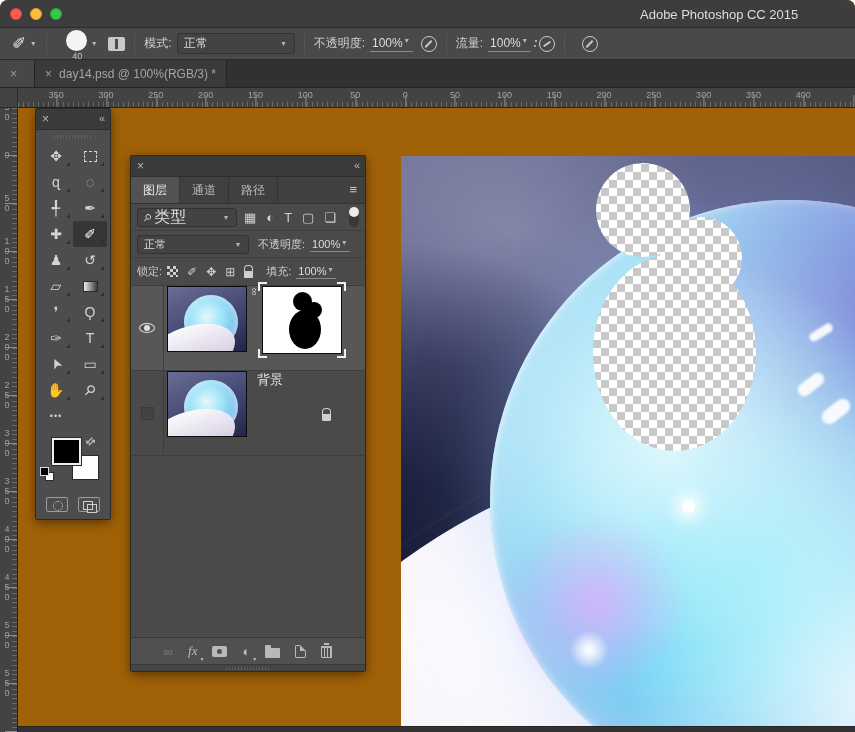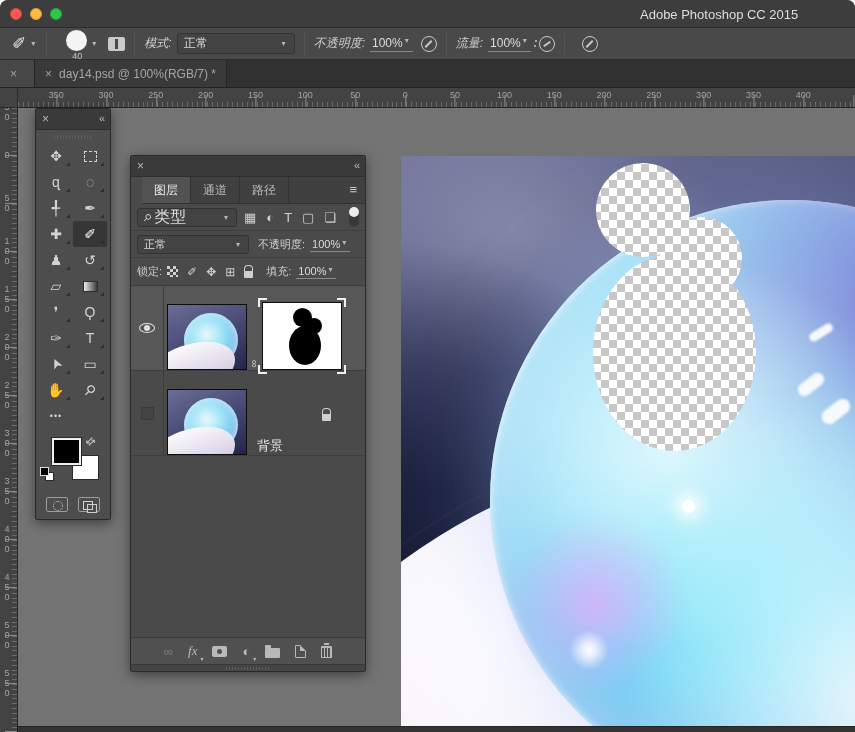--- a/index.html
+++ b/index.html
@@ -1,38 +1,38 @@
 <!DOCTYPE html>
 <html><head>
 <meta charset="utf-8">
 <style>
   * { margin:0; padding:0; box-sizing:border-box; }
   html,body { width:855px; height:732px; background:#ffffff; font-family:"Liberation Sans", sans-serif; overflow:hidden; }
-  .window { position:absolute; inset:0; background:#737373; border-radius:8px 8px 0 0; overflow:hidden;padding-left:16px; }
+  .window { position:absolute; inset:0; background:#a16207; border-radius:8px 8px 0 0; overflow:hidden;padding-left:16px; }
 
   
   .titlebar { position:absolute; left:0; top:0; right:0; height:28px; background:#3d3d3d; border-bottom:1px solid #2b2b2b; }
   .traffic { position:absolute; top:8px; width:12px; height:12px; border-radius:50%; }
   .t-red { left:10px; background:#fc5753; border:1px solid #d94542; }
   .t-yellow { left:30px; background:#fdbc40; border:1px solid #dea134; }
   .t-green { left:50px; background:#33c748; border:1px solid #27a83a; }
   .win-title { position:absolute; left:640px; top:7px; font-size:13px; color:#dedede; white-space:nowrap; }
 
   
   .optionsbar { position:absolute; left:0; top:28px; right:0; height:32px; background:#494949; border-bottom:1px solid #2d2d2d; display:flex; align-items:center; padding-left:12px; color:#cfcfcf; font-size:12px; }
   .ob-sep { width:1px; height:22px; background:#383838; border-right:1px solid #555; margin:0 9px; flex:none; }
   .glyph { font-style:normal; }
   .ob-toolicon { font-size:17px; color:#e2e2e2; margin-right:3px; }
   .chev { font-size:8px; color:#b5b5b5; margin:0 2px; }
   .tipwrap { position:relative; width:26px; height:30px; margin-left:8px; flex:none; }
   .tip { position:absolute; left:2px; top:1px; width:21px; height:21px; border-radius:50%; background:#f4f4f4; }
   .tip-size { position:absolute; left:0; right:0; bottom:-2px; text-align:center; font-size:9px; color:#c3c3c3; }
   .combo { height:21px; background:#434343; border:1px solid #323232; border-radius:3px; display:flex; align-items:center; padding:0 6px; color:#dcdcdc; }
   .combo .chev { margin-left:auto; }
-  .ob-label { margin-right:5px; white-space:nowrap;font-style:italic; }
+  .ob-label { margin-right:5px; white-space:nowrap; }
   .scrub { display:inline-flex; align-items:flex-start; border-bottom:1px solid #8a8a8a; padding:1px 2px; color:#dcdcdc; }
   .ic-pressure, .ic-airbrush { width:16px; height:16px; border:1.5px solid #c9c9c9; border-radius:50%; position:relative; margin-left:8px; flex:none; }
   .ic-pressure::after { content:''; position:absolute; width:9px; height:2px; background:#c9c9c9; transform:rotate(-45deg); left:2px; top:6px; }
   .ic-airbrush::after { content:''; position:absolute; width:8px; height:2px; background:#c9c9c9; transform:rotate(-35deg); left:3px; top:6px; }
   .ic-airbrush::before { content:''; position:absolute; width:2px; height:2px; background:#c9c9c9; border-radius:50%; left:-5px; top:3px; box-shadow:-1px 5px 0 #c9c9c9; }
   .ic-panelbrush { width:17px; height:14px; background:#c9c9c9; border-radius:2px; position:relative; margin-left:10px; flex:none; }
   .ic-panelbrush::after { content:''; position:absolute; left:7px; top:2px; width:3px; height:10px; background:#494949; }
 
   
   .doctabs { position:absolute; left:0; top:60px; right:0; height:28px; background:#313131; border-bottom:1px solid #232323; display:flex; }
@@ -108,41 +108,41 @@
   .mini-swatches .mb { position:absolute; left:0; top:0; width:9px; height:9px; background:#000; border:1px solid #ddd; z-index:2; }
   .mini-swatches .mw { position:absolute; left:5px; top:5px; width:9px; height:9px; background:#fff; border:1px solid #2a2a2a; }
   .qmrow { display:flex; justify-content:center; gap:10px; margin-top:6px; }
   .qm-btn { width:22px; height:15px; border:1px solid #9c9c9c; border-radius:2px; position:relative; }
   .qm-btn.qm::after { content:''; position:absolute; left:6px; top:3px; width:8px; height:8px; border:1px dotted #cfcfcf; border-radius:50%; }
   .qm-btn.sm::after { content:''; position:absolute; left:4px; top:3px; width:8px; height:7px; border:1px solid #cfcfcf; }
   .qm-btn.sm::before { content:''; position:absolute; left:8px; top:6px; width:8px; height:7px; border:1px solid #cfcfcf; background:#4d4d4d; }
 
   
   .layerspanel { left:130px; top:155px; width:236px; height:517px; display:flex; flex-direction:column; }
-  .ltabs { height:27px; background:#404040; display:flex; align-items:stretch; border-bottom:1px solid #323232; position:relative;margin-left:11px; }
+  .ltabs { height:27px; background:#404040; display:flex; align-items:stretch; border-bottom:1px solid #323232; position:relative; }
   .ltab { padding:0 12px; display:flex; align-items:center; font-size:12px; color:#b9b9b9; border-right:1px solid #343434; }
   .ltab.active { background:#525252; color:#eaeaea; }
   .lmenu { position:absolute; right:8px; top:5px; color:#c9c9c9; font-size:13px; }
   .filterrow { height:27px; display:flex; align-items:center; padding:0 6px; gap:7px; border-bottom:1px solid #3e3e3e; }
   .searchcombo { width:100px; height:19px; flex:none; }
   .searchcombo .mag { font-size:10px; margin-right:3px; color:#cfcfcf; }
   .f-icon { color:#d0d0d0; font-size:13px; flex:none; }
   .pill { width:10px; height:20px; background:#393939; border-radius:5px; position:relative; margin-left:auto; flex:none; }
   .pill::after { content:''; position:absolute; left:0px; top:0px; width:10px; height:10px; border-radius:50%; background:#ececec; }
   .blendrow, .lockrow { height:27px; display:flex; align-items:center; padding:0 6px; gap:5px; border-bottom:1px solid #3e3e3e; color:#cfcfcf; font-size:11px; }
   .blend-combo { width:112px; height:19px; flex:none; font-size:11px; }
   .lockrow { height:28px; }
   .l-icon { color:#cfcfcf; font-size:12px; flex:none; }
   .ic-checker { width:11px; height:11px; background-color:#cfcfcf;
       background-image:linear-gradient(45deg,#474747 25%,transparent 25%,transparent 75%,#474747 75%),linear-gradient(45deg,#474747 25%,transparent 25%,transparent 75%,#474747 75%);
       background-size:6px 6px; background-position:0 0,3px 3px; }
   .ic-lock { width:9px; height:7px; background:#cfcfcf; border-radius:1px; position:relative; margin-top:5px; }
   .ic-lock::before { content:''; position:absolute; width:7px; height:6px; border:1.5px solid #cfcfcf; border-bottom:none; border-radius:4px 4px 0 0; left:0px; top:-6px; }
   .layerlist { flex:none; }
-  .lrow { height:85px; display:flex; align-items:flex-end; border-bottom:1px solid #3e3e3e; position:relative; }
+  .lrow { height:85px; display:flex; align-items:flex-start; border-bottom:1px solid #3e3e3e; position:relative; }
   .lrow.selected { background:#575757; }
   .eyecol { width:33px; align-self:stretch; border-right:1px solid #3e3e3e; display:flex; align-items:center; justify-content:center; flex:none; }
   .eye { width:16px; height:10px; border:1px solid #e0e0e0; border-radius:50%; position:relative; }
   .eye::after { content:''; position:absolute; left:4px; top:1px; width:6px; height:6px; border-radius:50%; background:#e0e0e0; }
   .eye-empty { width:13px; height:13px; border:1px solid #3a3a3a; background:#434343; }
   .thumb { width:80px; height:66px; border:1px solid #0d0d0d; margin-left:3px; flex:none; position:relative; overflow:hidden; }
   .mini-art { background:linear-gradient(155deg,#6a6e96 0%,#4a4e78 45%,#23264a 100%); }
   .mini-art::before { content:''; position:absolute; left:16px; top:8px; width:54px; height:54px; border-radius:50%;
       background:radial-gradient(circle at 42% 40%, #e8f7fc 0%, #9fe4f7 35%, #7cc6ef 60%, #8a8fd8 90%); box-shadow:inset 0 0 8px rgba(255,255,255,.8); }
   .mini-art::after { content:''; position:absolute; left:-26px; top:40px; width:95px; height:52px; border-radius:50%; transform:rotate(-20deg);
@@ -222,21 +222,21 @@
     <span class="ob-sep"></span>
     <span class="ic-pressure"></span>
   </div>
 
   <div class="doctabs" id="doctabs">
       <div class="dtab active">
         <span class="x">×</span>
       </div>
       <div class="dtab inactive">
         <span class="x">×</span>
-        <span>day14.psd @ 100%(RGB/7) *</span>
+        <span>day14.psd @ 100%(RGB/3) *</span>
       </div>
     </div>
 
   <div class="ruler-corner"></div>
   <div class="h-ruler" id="hruler">
       <span class="hnum" style="left: 39px;">350</span>
       <span class="hnum" style="left: 88.8px;">300</span>
       <span class="hnum" style="left: 138.6px;">250</span>
       <span class="hnum" style="left: 188.4px;">200</span>
       <span class="hnum" style="left: 238.2px;">150</span>

